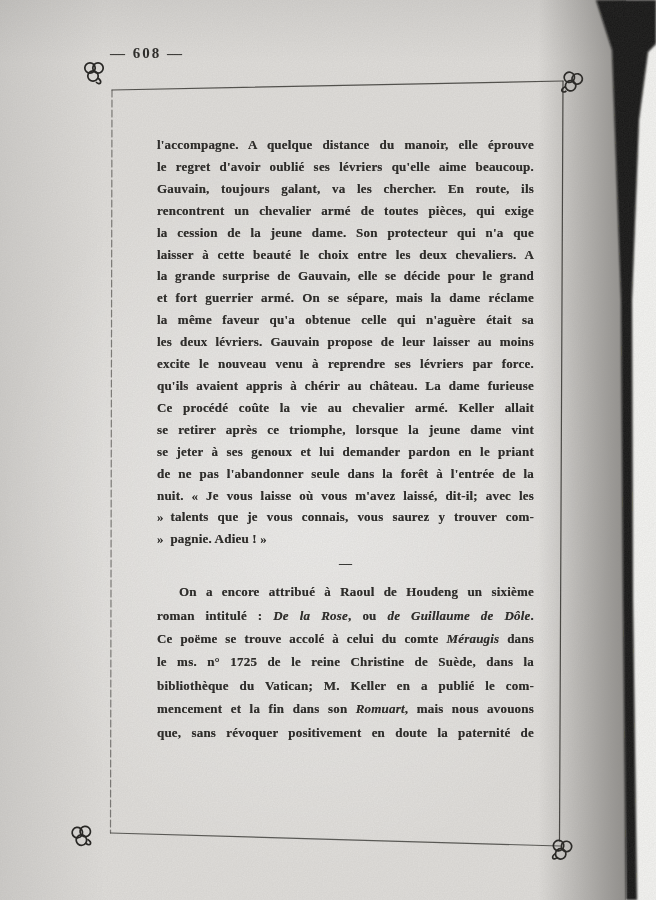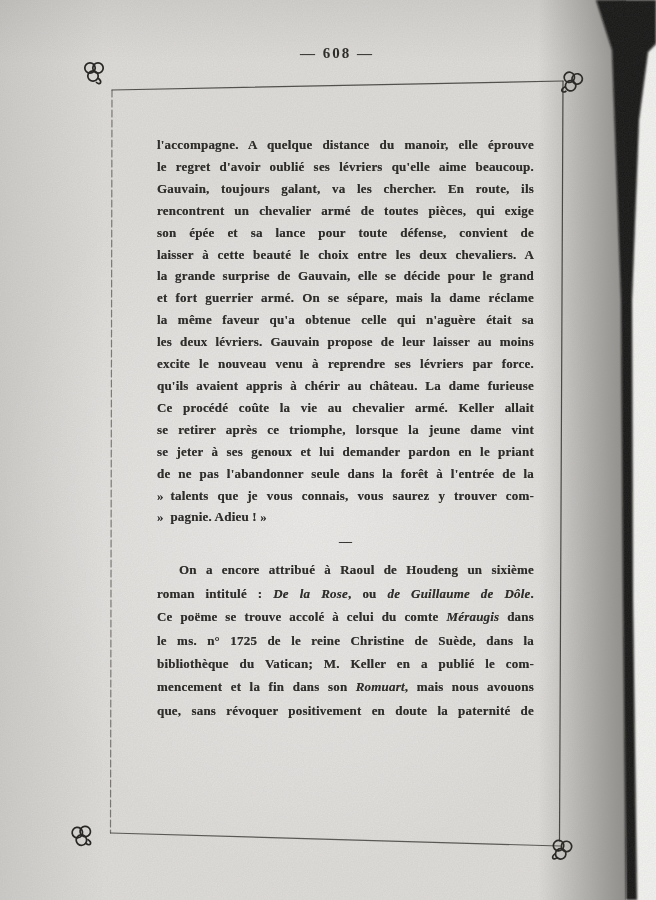--- a/index.html
+++ b/index.html
@@ -12,21 +12,21 @@
       var(--paper, #e4e2df);
     font-family:"Liberation Serif", serif;
   }
   .right-shadow {
     position:absolute; left:538px; top:0; width:88px; height:100%;
     background:linear-gradient(to right, rgba(52,50,47,0) 0%, rgba(52,50,47,0.40) 82%, rgba(52,50,47,0.48) 100%);
     pointer-events:none;
   }
   .page-header {
     position:absolute; top:45px; left:110px; width:454px;
-    text-align:center; font-weight:bold; font-size:15px; letter-spacing:2px;
+    text-align:left; font-weight:bold; font-size:15px; letter-spacing:2px;
     color:var(--ink, #1e1d1b);
   }
   .frame-svg, .edge-svg, .noise-svg {
     position:absolute; left:0; top:0; width:656px; height:900px; pointer-events:none;
   }
   .text-block {
     position:absolute; left:157px; top:134px; width:377px;
     color:var(--ink, #1e1d1b);
     font-size:13px; font-weight:bold; letter-spacing:0.2px;
     text-shadow:0 0 0.5px rgba(35,33,30,0.65);
@@ -84,32 +84,33 @@
       </g>
     </g>
   </svg>
 
   <div class="text-block">
     <div class="paragraph-1">
         <div class="text-line"><span>l'accompagne. A quelque distance du manoir, elle éprouve</span></div>
         <div class="text-line"><span>le regret d'avoir oublié ses lévriers qu'elle aime beaucoup.</span></div>
         <div class="text-line"><span>Gauvain, toujours galant, va les chercher. En route, ils</span></div>
         <div class="text-line"><span>rencontrent un chevalier armé de toutes pièces, qui exige</span></div>
-        <div class="text-line"><span>son épée et sa lance pour toute défense, convient de</span></div>
+        <div class="text-line"><span>la cession de la jeune dame. Son protecteur qui n'a que</span></div>
         <div class="text-line"><span>laisser à cette beauté le choix entre les deux chevaliers. A</span></div>
         <div class="text-line"><span>la grande surprise de Gauvain, elle se décide pour le grand</span></div>
         <div class="text-line"><span>et fort guerrier armé. On se sépare, mais la dame réclame</span></div>
         <div class="text-line"><span>la même faveur qu'a obtenue celle qui n'aguère était sa</span></div>
         <div class="text-line"><span>les deux lévriers. Gauvain propose de leur laisser au moins</span></div>
         <div class="text-line"><span>excite le nouveau venu à reprendre ses lévriers par force.</span></div>
         <div class="text-line"><span>qu'ils avaient appris à chérir au château. La dame furieuse</span></div>
         <div class="text-line"><span>Ce procédé coûte la vie au chevalier armé. Keller allait</span></div>
         <div class="text-line"><span>se retirer après ce triomphe, lorsque la jeune dame vint</span></div>
         <div class="text-line"><span>se jeter à ses genoux et lui demander pardon en le priant</span></div>
         <div class="text-line"><span>de ne pas l'abandonner seule dans la forêt à l'entrée de la</span></div>
+        <div class="text-line"><span>nuit. « Je vous laisse où vous m'avez laissé, dit-il; avec les</span></div>
         <div class="text-line"><span>» talents que je vous connais, vous saurez y trouver com-</span></div>
         <div class="text-line no-justify"><span>» pagnie. Adieu ! »</span></div>
       </div>
     <div class="section-divider">—</div>
     <div class="paragraph-2">
         <div class="text-line indent"><span>On a encore attribué à Raoul de Houdeng un sixième</span></div>
         <div class="text-line"><span>roman intitulé : </span><span class="italic">De la Rose</span><span>, ou </span><span class="italic">de Guillaume de Dôle</span><span>.</span></div>
         <div class="text-line"><span>Ce poëme se trouve accolé à celui du comte </span><span class="italic">Méraugis</span><span> dans</span></div>
         <div class="text-line"><span>le ms. n° 1725 de le reine Christine de Suède, dans la</span></div>
         <div class="text-line"><span>bibliothèque du Vatican; M. Keller en a publié le com-</span></div>

